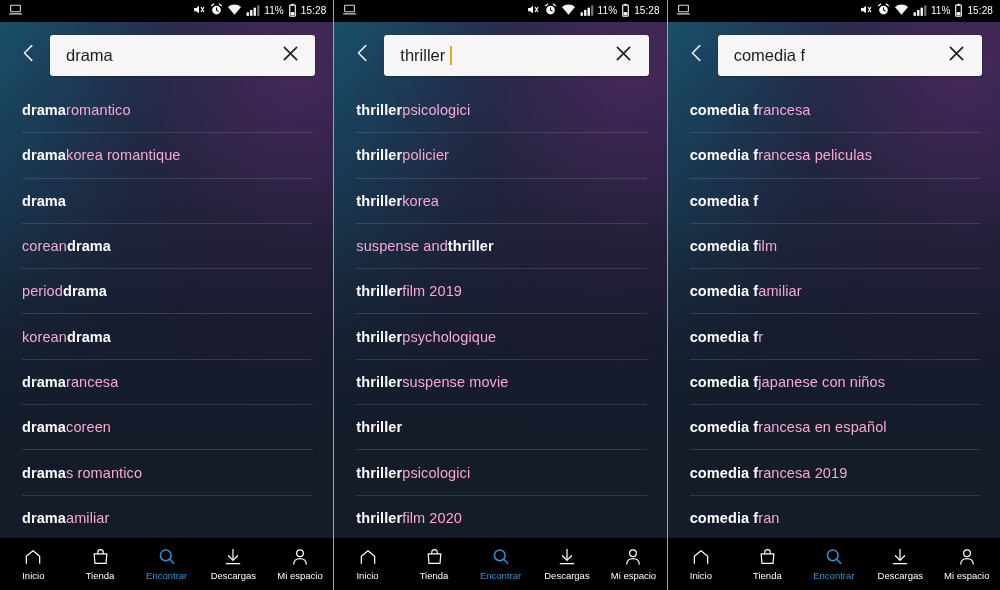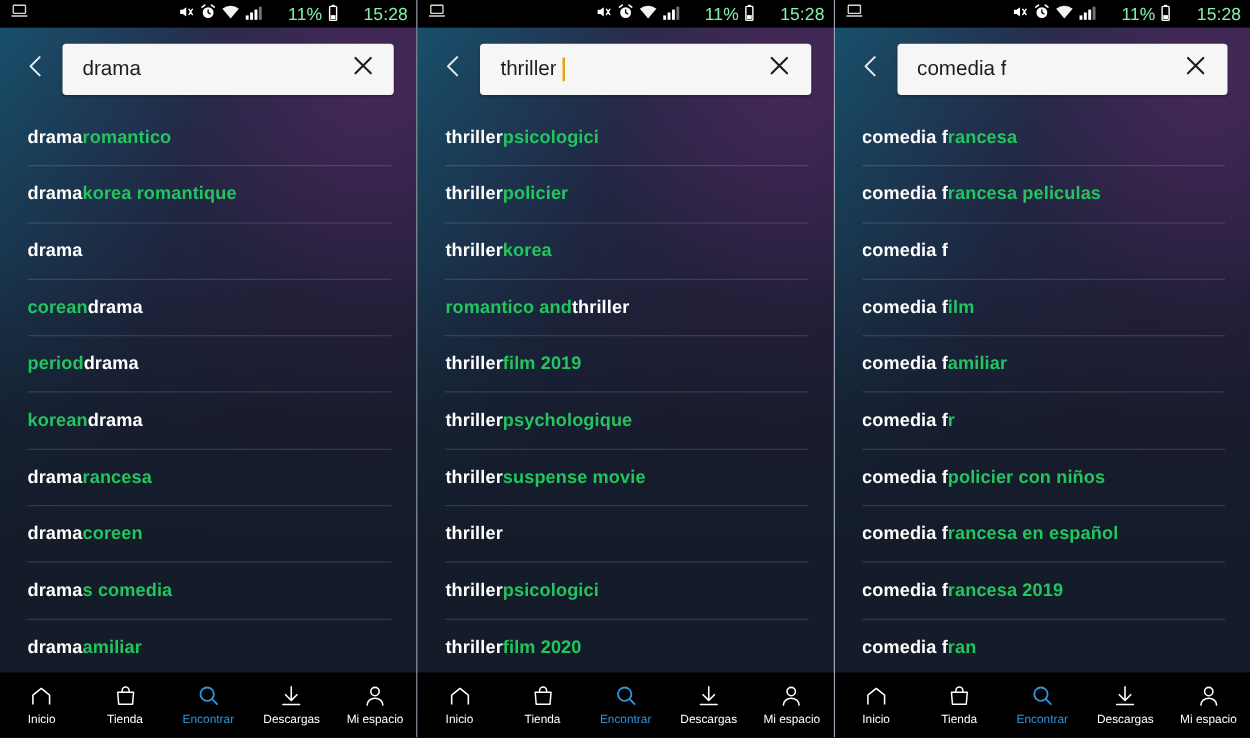--- a/index.html
+++ b/index.html
@@ -38,21 +38,21 @@
   .sb-right {
     margin-left: auto;
     display: flex;
     align-items: center;
     gap: 4px;
     color: #ffffff;
     font-size: 12.5px;
     letter-spacing: .1px;
   }
   .sb-icon { display: block; }
-  .sb-text { color: #86efac; font-size: 14px; line-height: 1; margin-left: 16px; }
+  .sb-text { color: #ffffff; font-size: 10px; line-height: 1; }
 
   
   .bg {
     position: absolute;
     top: 22px; left: 0; right: 0; bottom: 0;
     background:
       linear-gradient(to bottom,
         rgba(18,26,40,0) 0%,
         rgba(18,26,40,0.35) 32%,
         rgba(19,26,40,0.80) 55%,
@@ -134,21 +134,21 @@
   .sug {
     height: 45.3px;
     display: flex;
     align-items: center;
     border-bottom: 1px solid rgba(255,255,255,.13);
     font-size: 14.5px;
     white-space: nowrap;
     overflow: hidden;
   }
   .sug .m { color: #ffffff; font-weight: bold; letter-spacing: .1px; }
-  .sug .r { color: #22c55e; font-weight: bold; letter-spacing: .1px; }
+  .sug .r { color: #f9a8d4; font-weight: normal; letter-spacing: .1px; }
 
   
   .bottomnav {
     position: absolute;
     left: 0; right: 0; bottom: 0;
     height: 52px;
     background: #000;
     display: flex;
     align-items: flex-end;
     z-index: 5;
@@ -252,21 +252,21 @@
         <div class="sug">
           <span class="m">drama</span>
           <span class="r"> rancesa</span>
         </div>
         <div class="sug">
           <span class="m">drama</span>
           <span class="r"> coreen</span>
         </div>
         <div class="sug">
           <span class="m">drama</span>
-          <span class="r">s comedia</span>
+          <span class="r">s romantico</span>
         </div>
         <div class="sug">
           <span class="m">drama</span>
           <span class="r"> amiliar</span>
         </div>
       </div>
       <div class="bottomnav">
         <div class="nav-item">
           <span class="nav-ico">
             <svg width="20" height="20" viewBox="0 0 24 24" fill="none" stroke="#ffffff" stroke-width="1.5" stroke-linejoin="round">
@@ -376,21 +376,21 @@
         </div>
         <div class="sug">
           <span class="m">thriller</span>
           <span class="r"> policier</span>
         </div>
         <div class="sug">
           <span class="m">thriller</span>
           <span class="r"> korea</span>
         </div>
         <div class="sug">
-          <span class="r">romantico and </span>
+          <span class="r">suspense and </span>
           <span class="m">thriller</span>
         </div>
         <div class="sug">
           <span class="m">thriller</span>
           <span class="r"> film 2019</span>
         </div>
         <div class="sug">
           <span class="m">thriller</span>
           <span class="r"> psychologique</span>
         </div>
@@ -533,21 +533,21 @@
         <div class="sug">
           <span class="m">comedia f</span>
           <span class="r">amiliar</span>
         </div>
         <div class="sug">
           <span class="m">comedia f</span>
           <span class="r">r</span>
         </div>
         <div class="sug">
           <span class="m">comedia f</span>
-          <span class="r">policier con niños</span>
+          <span class="r">japanese con niños</span>
         </div>
         <div class="sug">
           <span class="m">comedia f</span>
           <span class="r">rancesa en español</span>
         </div>
         <div class="sug">
           <span class="m">comedia f</span>
           <span class="r">rancesa 2019</span>
         </div>
         <div class="sug">

